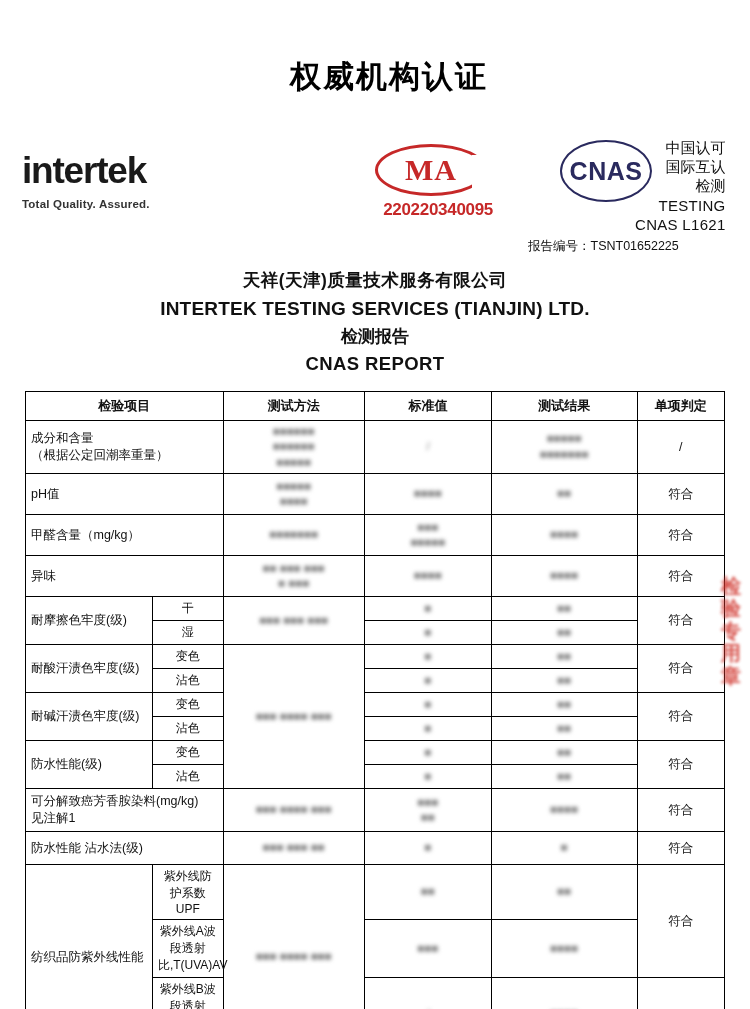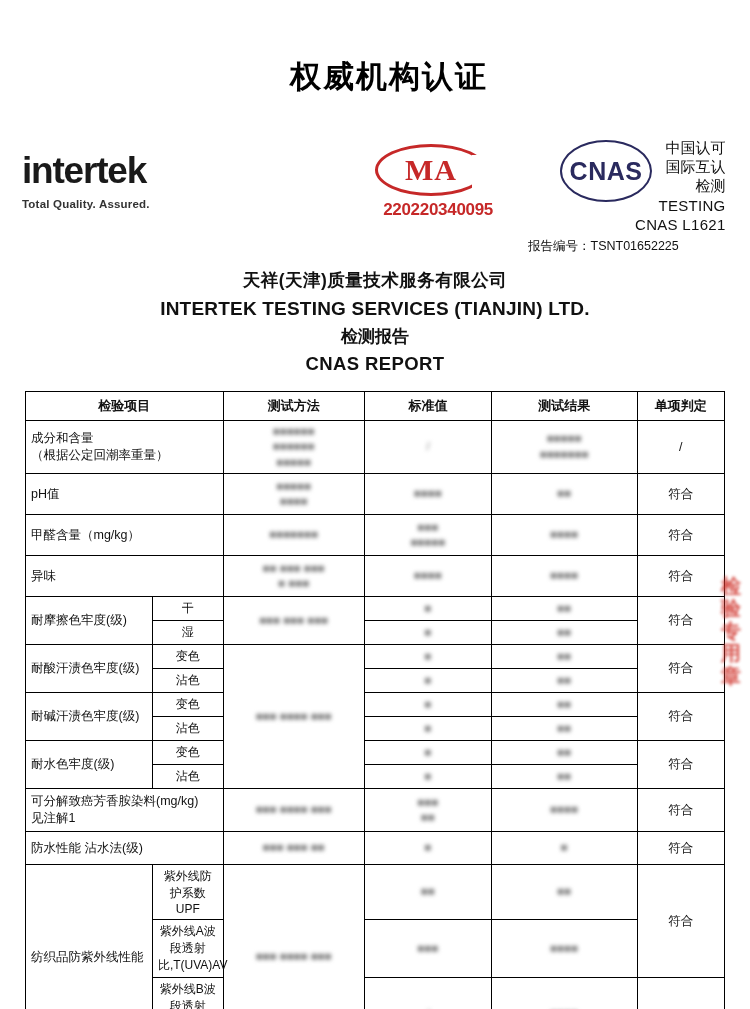--- a/index.html
+++ b/index.html
@@ -384,21 +384,21 @@
       <td class="blur">■■</td>
       <td rowspan="2" class="center">符合</td>
     </tr>
     <tr>
       <td class="sub">沾色</td>
       <td class="blur">■</td>
       <td class="blur">■■</td>
     </tr>
 
     <tr>
-      <td rowspan="2" class="label">耐水色牢度(级)</td>
+      <td rowspan="2" class="label">防水性能(级)</td>
       <td class="sub">变色</td>
       <td class="blur">■</td>
       <td class="blur">■■</td>
       <td rowspan="2" class="center">符合</td>
     </tr>
     <tr>
       <td class="sub">沾色</td>
       <td class="blur">■</td>
       <td class="blur">■■</td>
     </tr>

